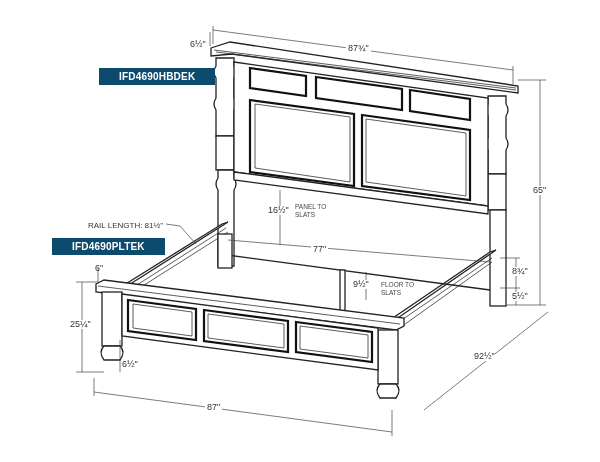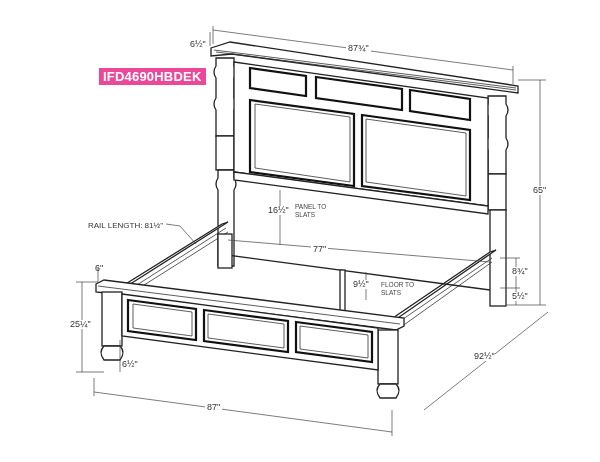--- a/index.html
+++ b/index.html
@@ -5,21 +5,21 @@
   html,body{margin:0;padding:0;background:#fff;}
   body{width:600px;height:462px;position:relative;overflow:hidden;font-family:"Liberation Sans",sans-serif;}
   #stage{position:absolute;left:0;top:0;width:600px;height:462px;}
   .ln{stroke:#222;fill:none;stroke-width:1.3;}
   .lt{stroke:#333;fill:none;stroke-width:0.8;}
   .dim{stroke:#444;fill:none;stroke-width:0.7;}
   .pf{fill:#fff;stroke:#222;stroke-width:1.3;}
   .pd{fill:#fff;stroke:#111;stroke-width:2.2;}
   .label{position:absolute;font-size:8px;color:#333;white-space:nowrap;line-height:1;}
   .label.med{font-size:9px;}
-  .tag{position:absolute;background:#ec4899;color:#fff;font-weight:bold;font-size:13px;padding:1px 4px;letter-spacing:0.2px;line-height:15px;}
+  .tag{position:absolute;background:#0c4a6e;color:#fff;font-weight:bold;font-size:10px;padding:1px 20px;letter-spacing:0.2px;line-height:15px;}
   .small{font-size:6.5px;color:#444;line-height:8px;}
 </style>
 </head>
 <body>
 
 <div id="stage">
 <svg width="600" height="462" viewBox="0 0 600 462">
 
   <g>
 
@@ -124,20 +124,21 @@
     <line class="dim" x1="424" y1="410" x2="548" y2="312"></line>
 
     <line class="dim" x1="94" y1="392" x2="392" y2="432"></line>
     <line class="dim" x1="94" y1="378" x2="94" y2="396"></line>
     <line class="dim" x1="392" y1="410" x2="392" y2="436"></line>
   </g>
 </svg>
 
 
 <div class="tag" style="left:99px;top:68px;">IFD4690HBDEK</div>
+<div class="tag" style="left:52px;top:238px;">IFD4690PLTEK</div>
 
 <div class="label med" style="left:190px;top:40px;">6½"</div>
 <div class="label med" style="left:346px;top:44px;background:#fff;padding:0 2px;">87¾"</div>
 <div class="label med" style="left:533px;top:186px;background:#fff;">65"</div>
 
 <div class="label med" style="left:268px;top:206px;background:#fff;">16½"</div>
 <div class="label small" style="left:295px;top:203px;width:40px;white-space:normal;">PANEL TO SLATS</div>
 
 <div class="label" style="left:88px;top:222px;">RAIL LENGTH: 81½"</div>
 <div class="label med" style="left:311px;top:245px;background:#fff;padding:0 2px;">77"</div>

